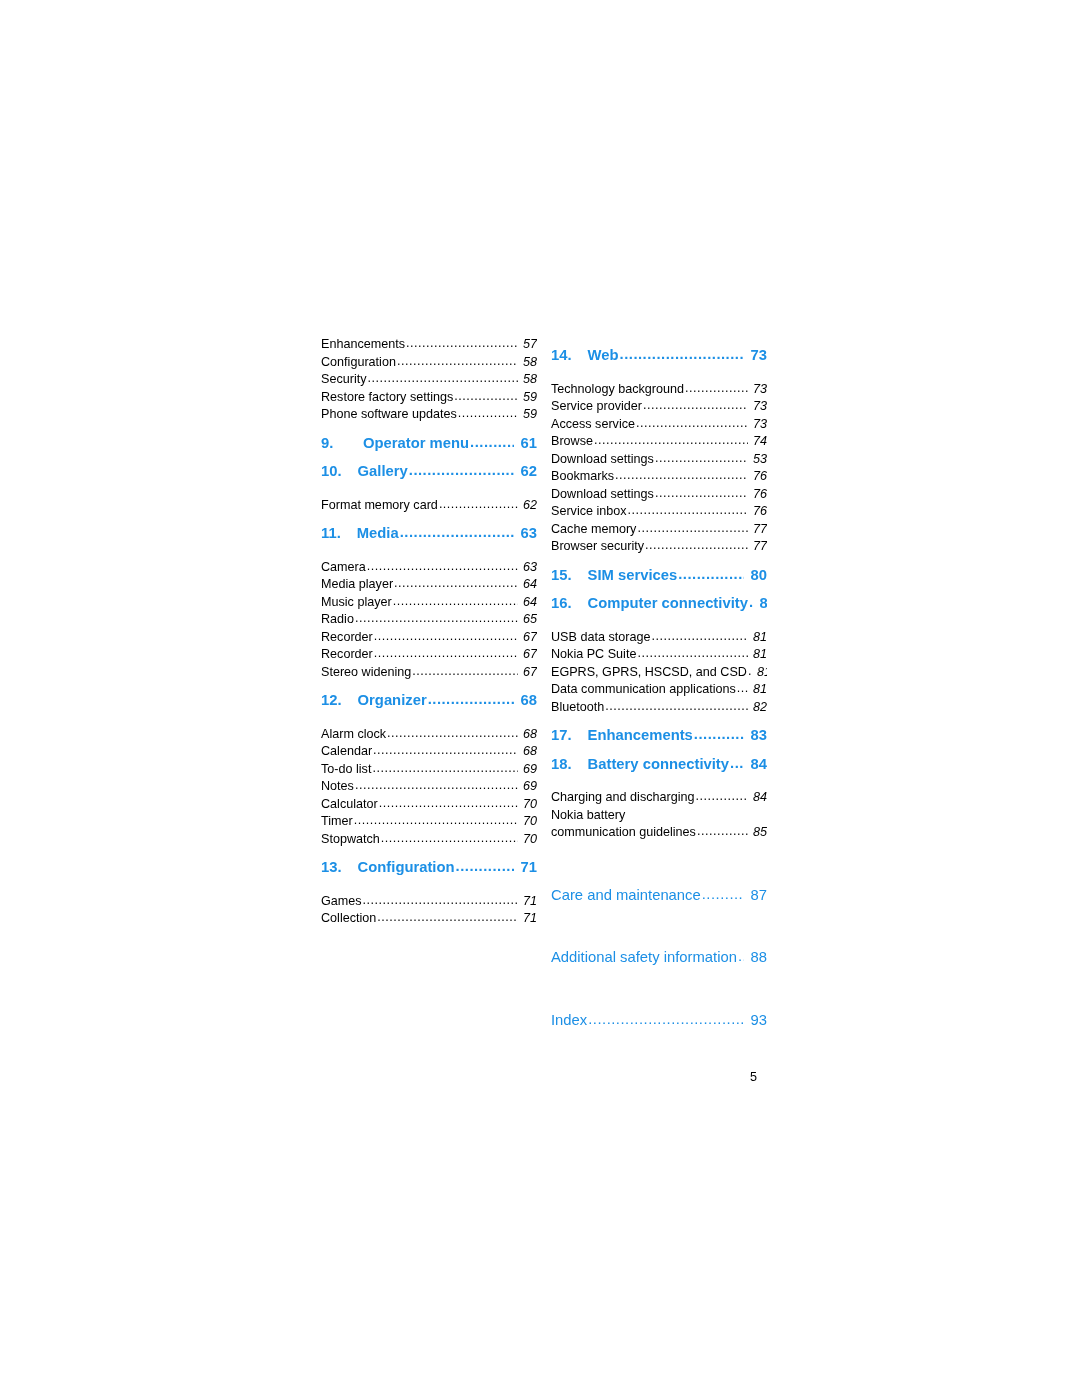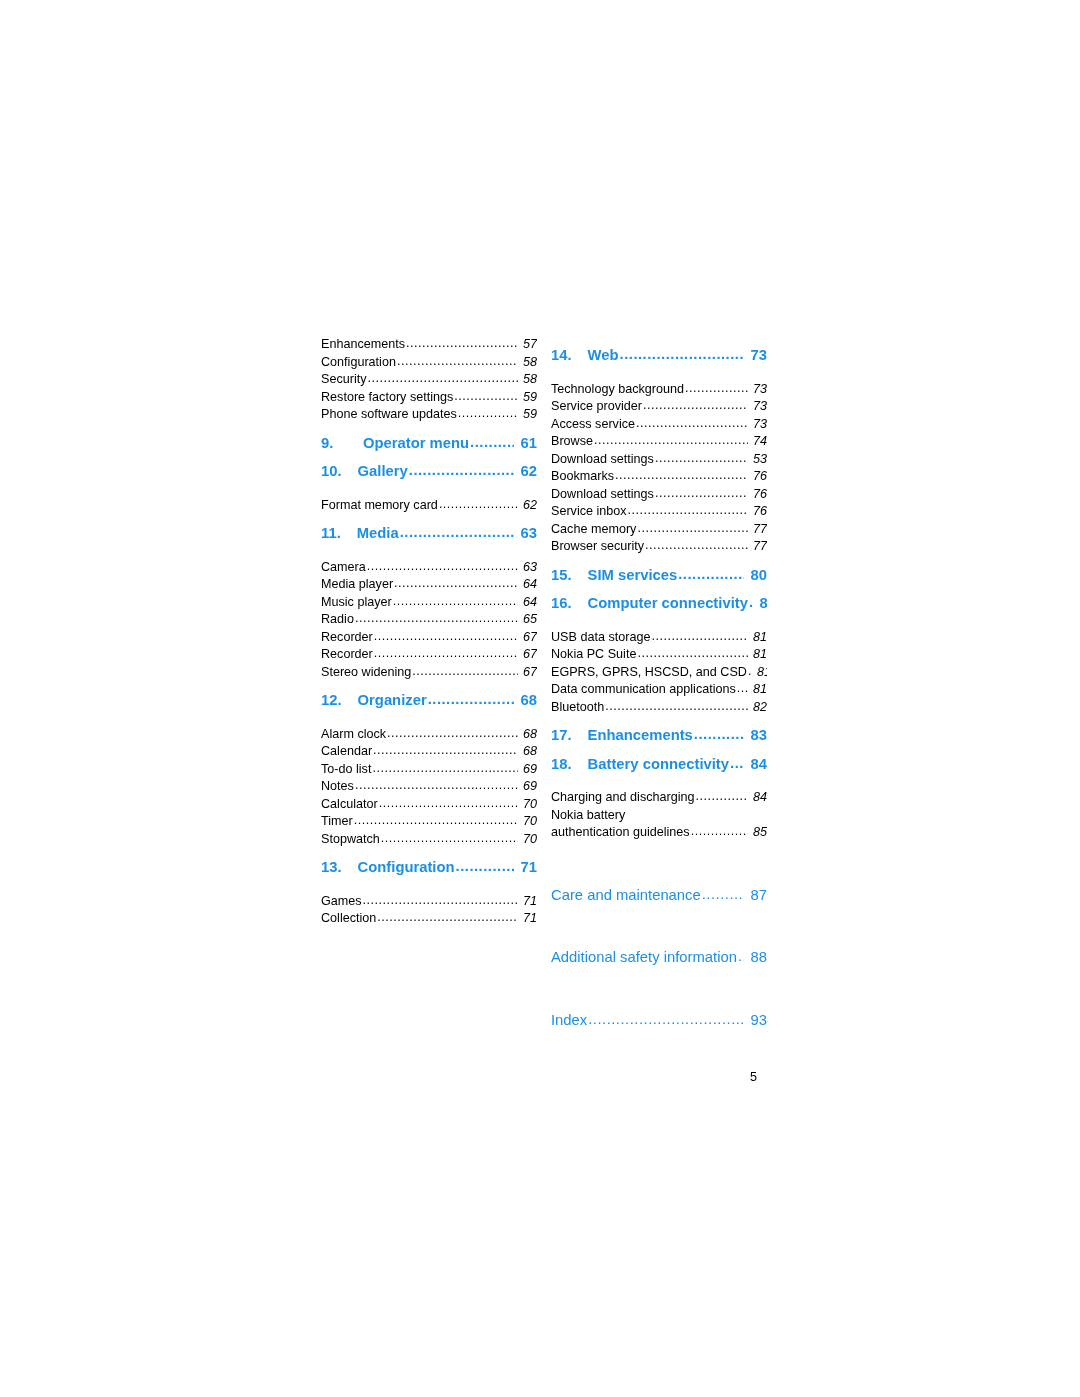--- a/index.html
+++ b/index.html
@@ -387,21 +387,21 @@
         </div>
         <div class="toc-line entry">
           <span class="toc-title">Charging and discharging</span>
           <span class="toc-leader"></span>
           <span class="toc-page-no">84</span>
         </div>
         <div class="toc-line entry no-leader">
           <span class="toc-title">Nokia battery</span>
         </div>
         <div class="toc-line entry">
-          <span class="toc-title">authentication guidelines</span>
+          <span class="toc-title">communication guidelines</span>
           <span class="toc-leader"></span>
           <span class="toc-page-no">85</span>
         </div>
         <div class="toc-line heading plain">
           <span class="toc-title">Care and maintenance</span>
           <span class="toc-leader"></span>
           <span class="toc-page-no">87</span>
         </div>
         <div class="toc-line heading plain">
           <span class="toc-title">Additional safety information</span>

